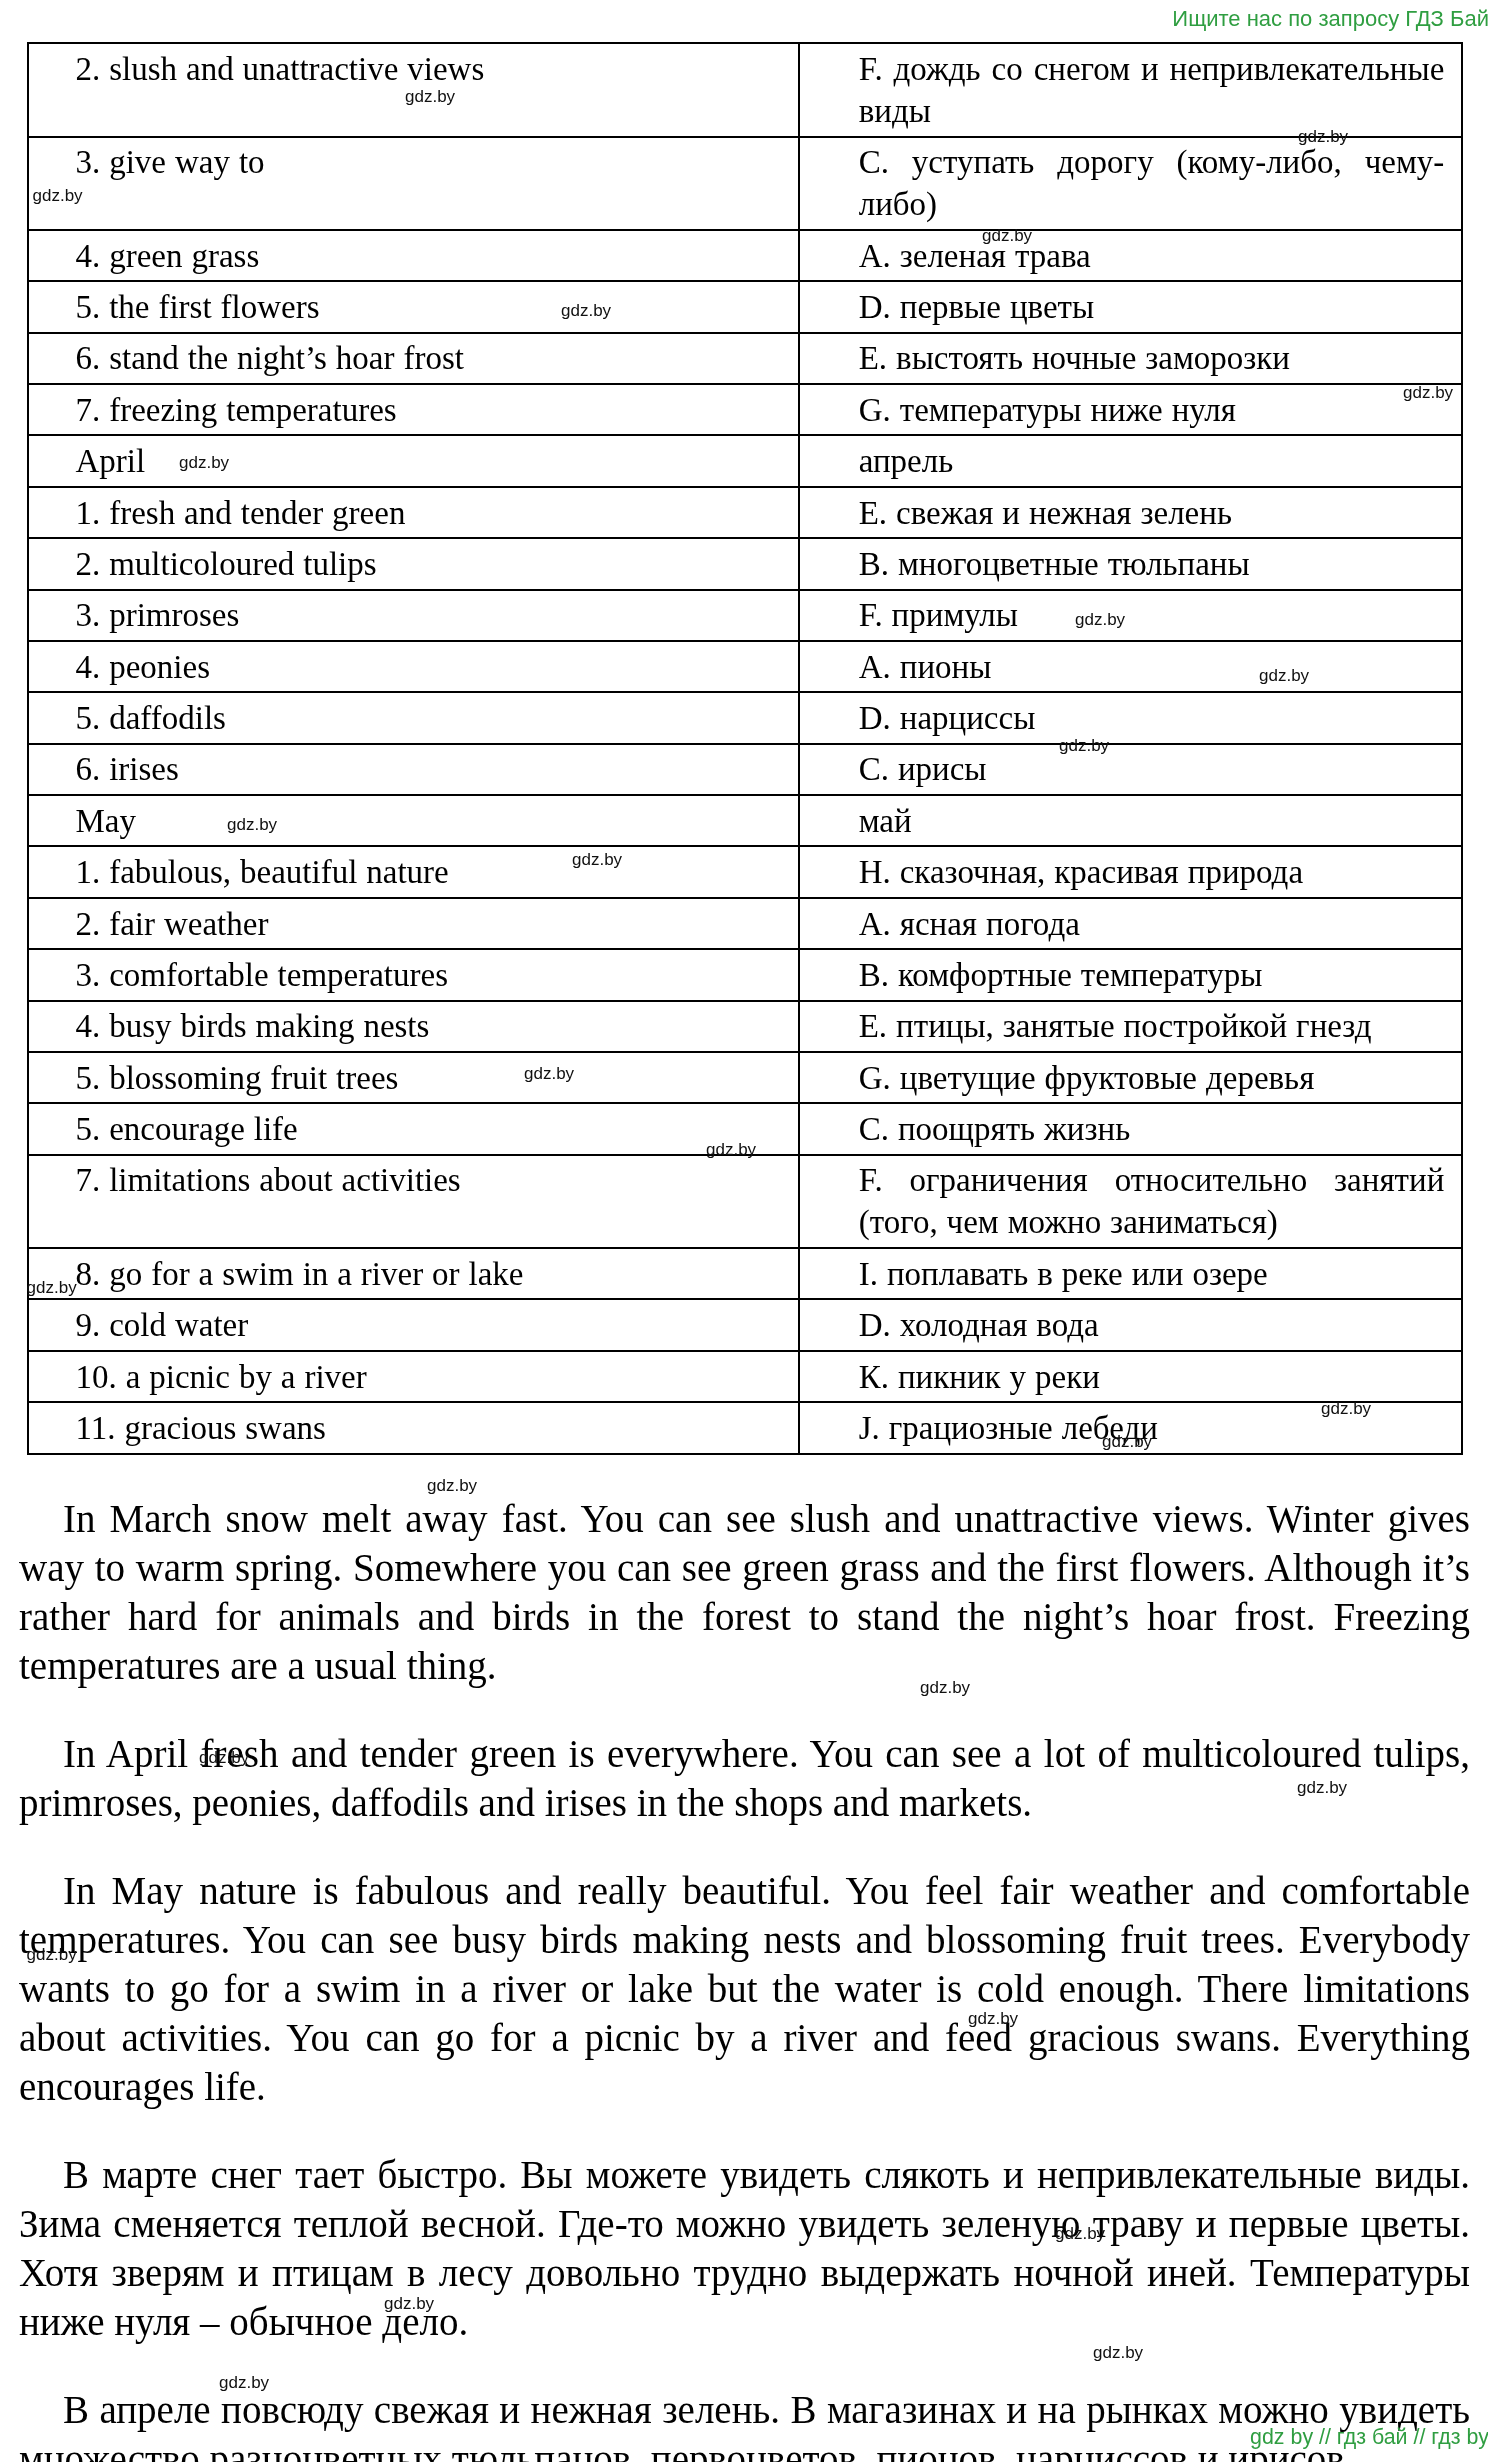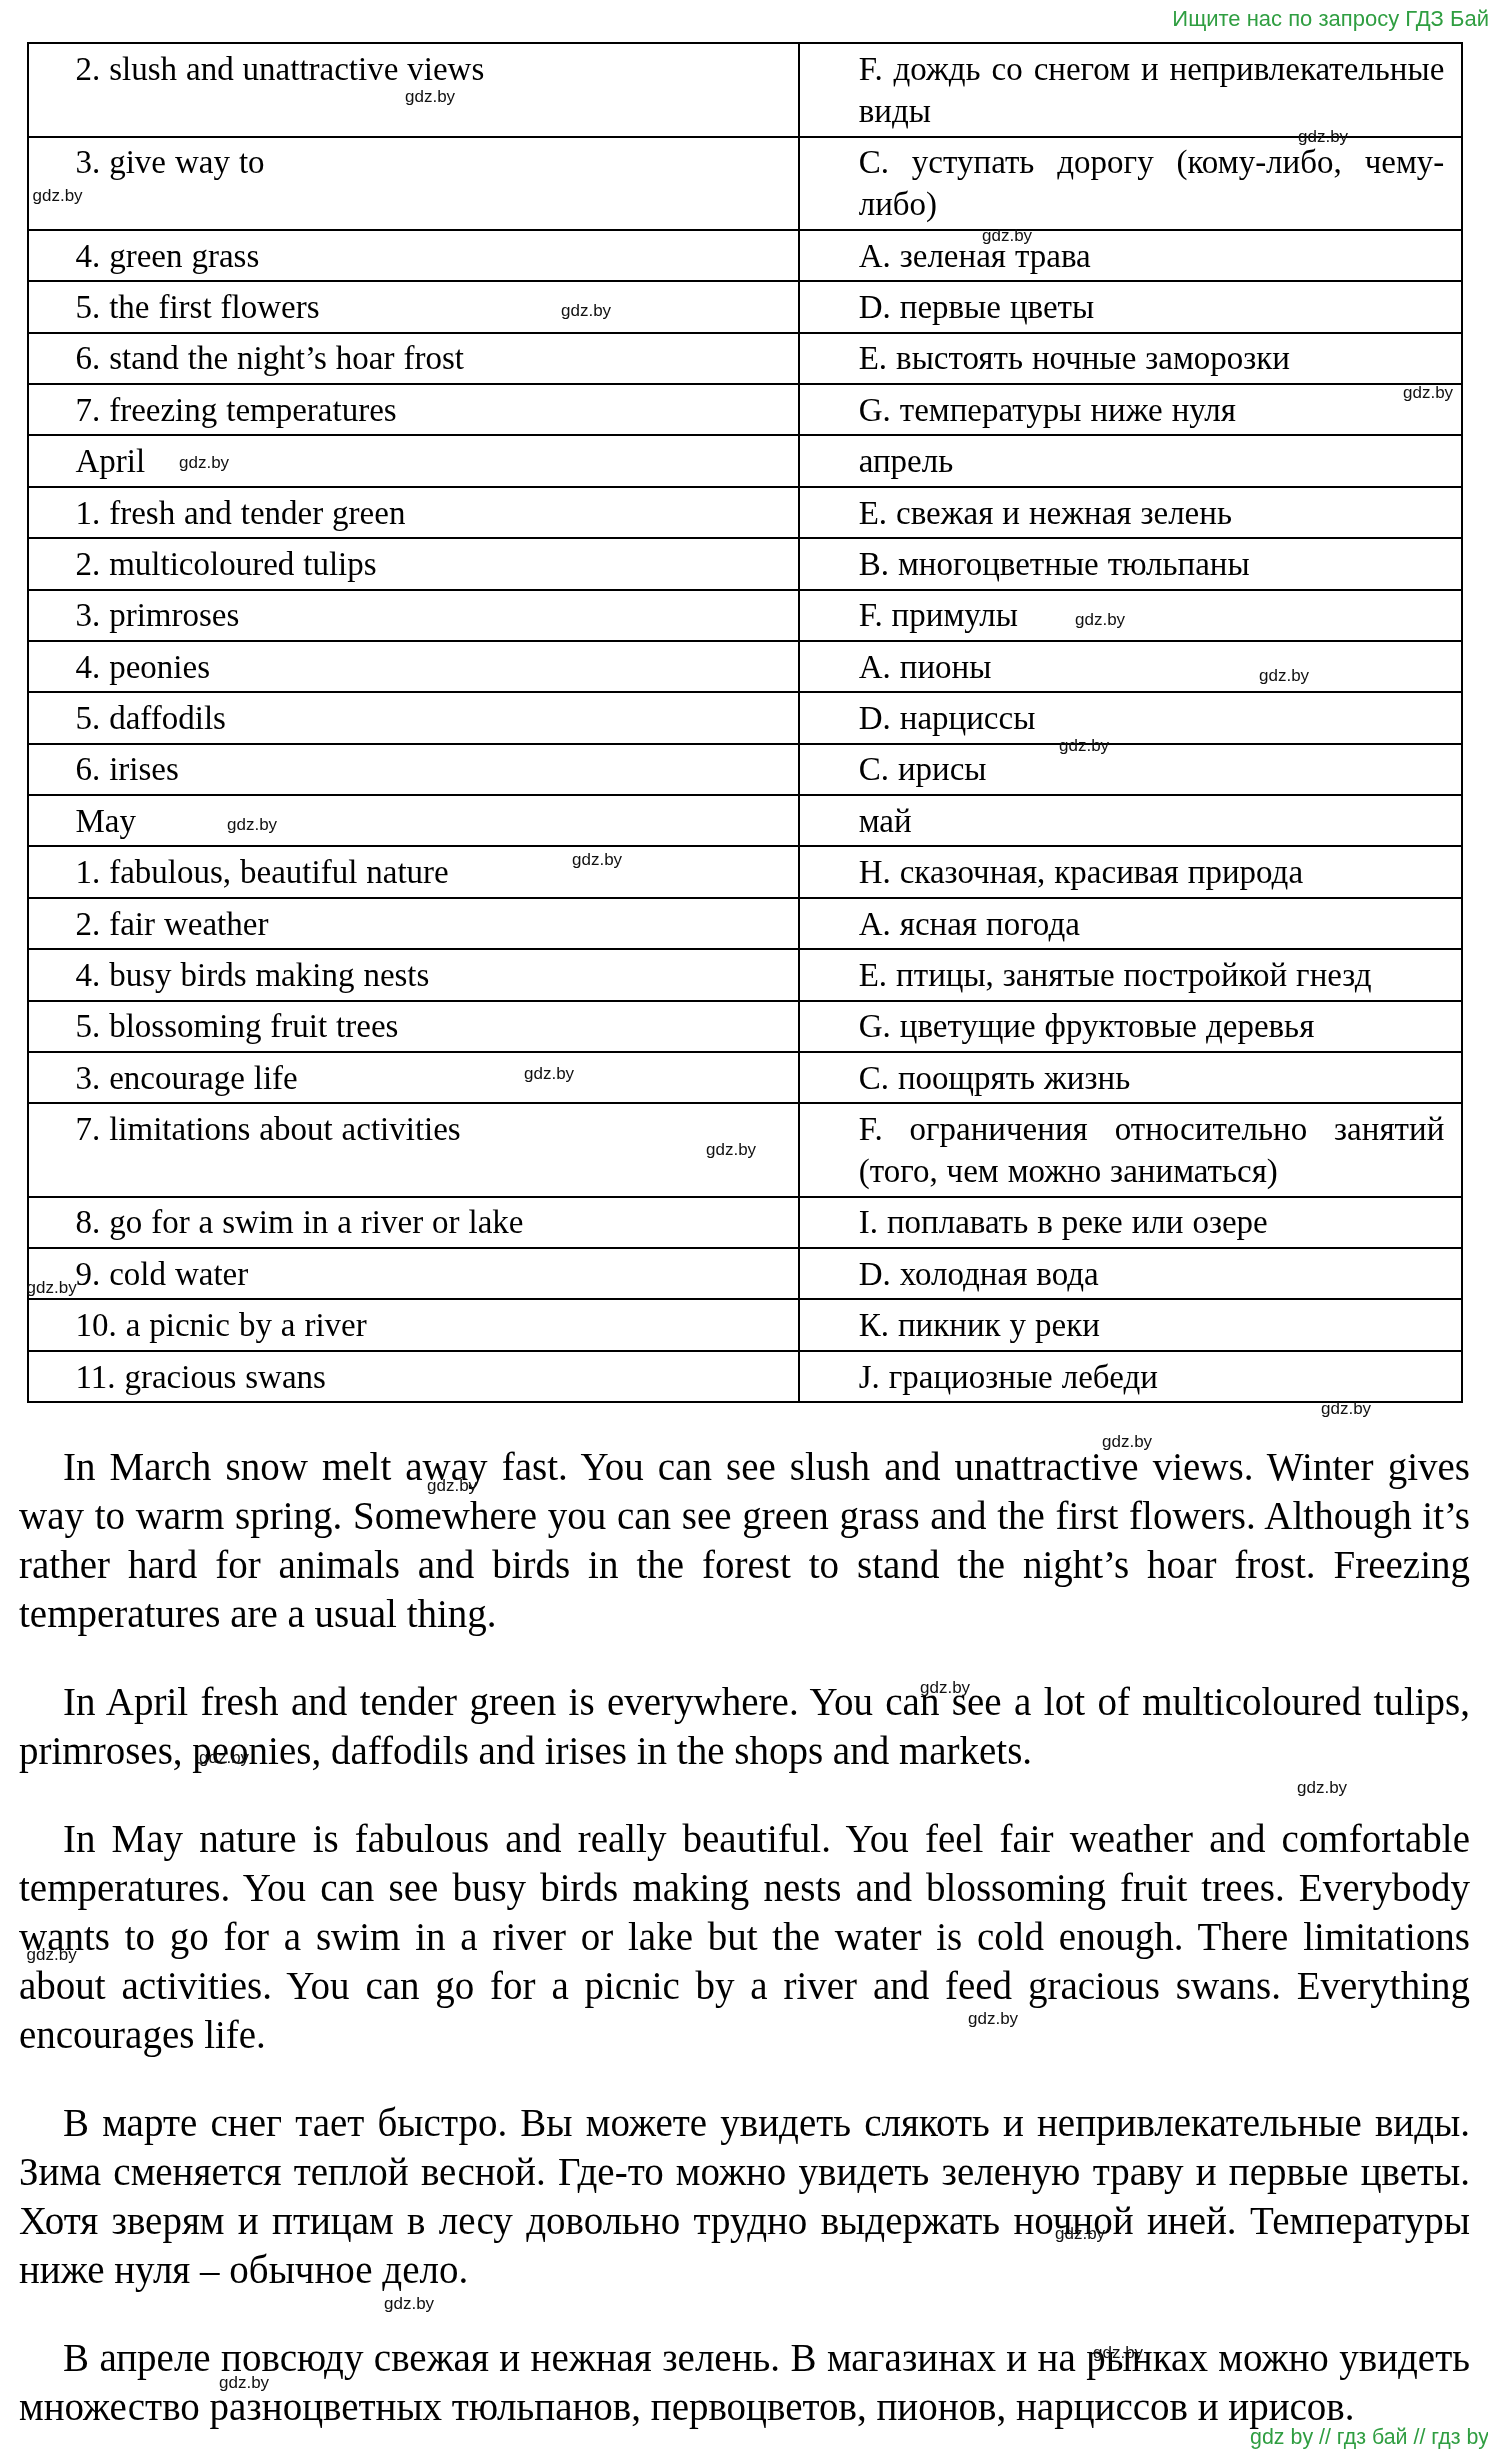--- a/index.html
+++ b/index.html
@@ -126,29 +126,33 @@
       </tr>
       <tr>
         <td class="en">1. fabulous, beautiful nature</td>
         <td class="ru">Н. сказочная, красивая природа</td>
       </tr>
       <tr>
         <td class="en">2. fair weather</td>
         <td class="ru">А. ясная погода</td>
       </tr>
       <tr>
+        <td class="en">3. comfortable temperatures</td>
+        <td class="ru">В. комфортные температуры</td>
+      </tr>
+      <tr>
         <td class="en">4. busy birds making nests</td>
         <td class="ru">Е. птицы, занятые постройкой гнезд</td>
       </tr>
       <tr>
         <td class="en">5. blossoming fruit trees</td>
         <td class="ru">G. цветущие фруктовые деревья</td>
       </tr>
       <tr>
-        <td class="en">3. encourage life</td>
+        <td class="en">5. encourage life</td>
         <td class="ru">С. поощрять жизнь</td>
       </tr>
       <tr>
         <td class="en">7. limitations about activities</td>
         <td class="ru">F. ограничения относительно занятий (того, чем можно заниматься)</td>
       </tr>
       <tr>
         <td class="en">8. go for a swim in a river or lake</td>
         <td class="ru">I. поплавать в реке или озере</td>
       </tr>

